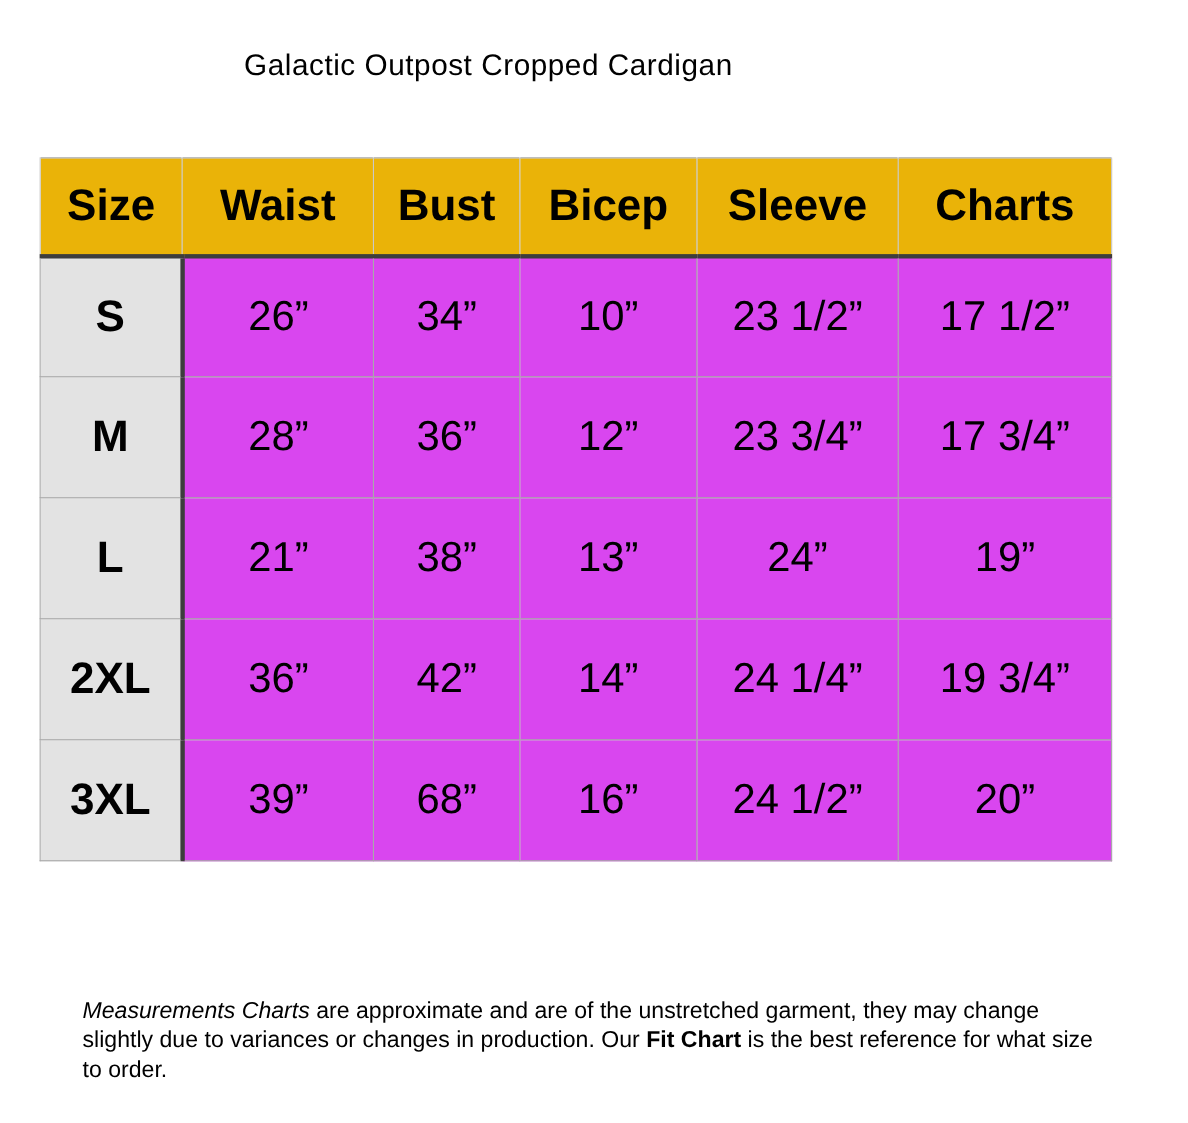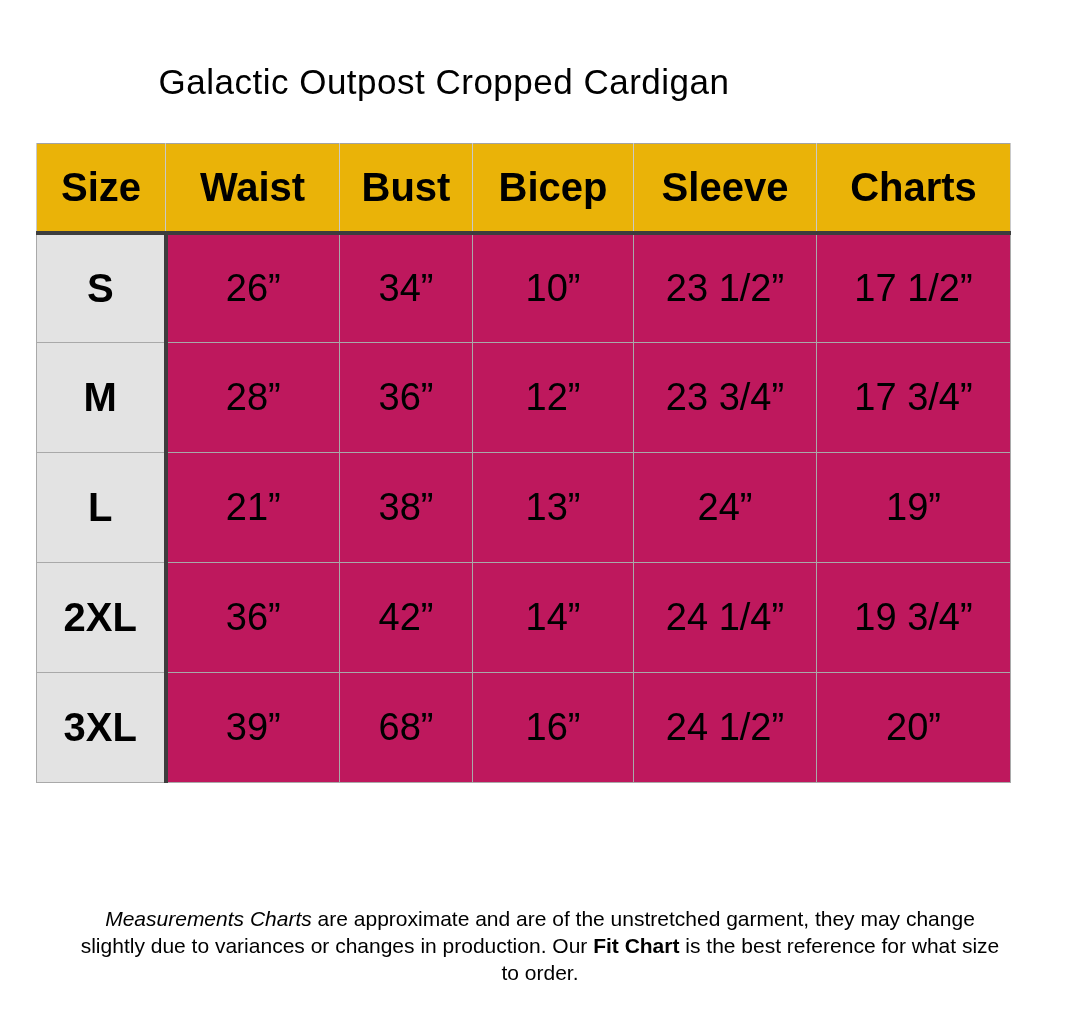--- a/index.html
+++ b/index.html
@@ -7,26 +7,26 @@
     padding: 0;
     background: #ffffff;
     width: 1080px;
     height: 1021px;
     font-family: "Liberation Sans", sans-serif;
     color: #000000;
     position: relative;
   }
   .page-title {
     position: absolute;
-    top: 62px;
+    top: 44px;
     left: 0;
     width: 888px;
     margin: 0;
     text-align: center;
-    font-size: 35px;
+    font-size: 27px;
     font-weight: 400;
     letter-spacing: 0.5px;
   }
   table.size-chart {
     position: absolute;
     top: 143px;
     left: 36px;
     width: 974px;
     table-layout: fixed;
     border-collapse: collapse;
@@ -54,34 +54,34 @@
     background: #e3e3e3;
     font-size: 40px;
     font-weight: 700;
     text-align: center;
     vertical-align: middle;
     border-right: 4px solid #3d3d3d;
     border-bottom: 1px solid #a9a9a9;
     border-left: 1px solid #a9a9a9;
   }
   tbody td {
-    background: #be185d;
+    background: #d946ef;
     font-size: 38px;
     font-weight: 400;
     text-align: center;
     vertical-align: middle;
     border: 1px solid #a9a9a9;
   }
   .footnote {
     position: absolute;
     top: 905px;
     left: 75px;
     width: 930px;
     margin: 0;
-    text-align: center;
+    text-align: left;
     font-size: 21px;
     line-height: 27px;
     font-weight: 400;
   }
   .footnote em { font-style: italic; }
   .footnote strong { font-weight: 700; }
 </style>
 </head>
 <body>
 

